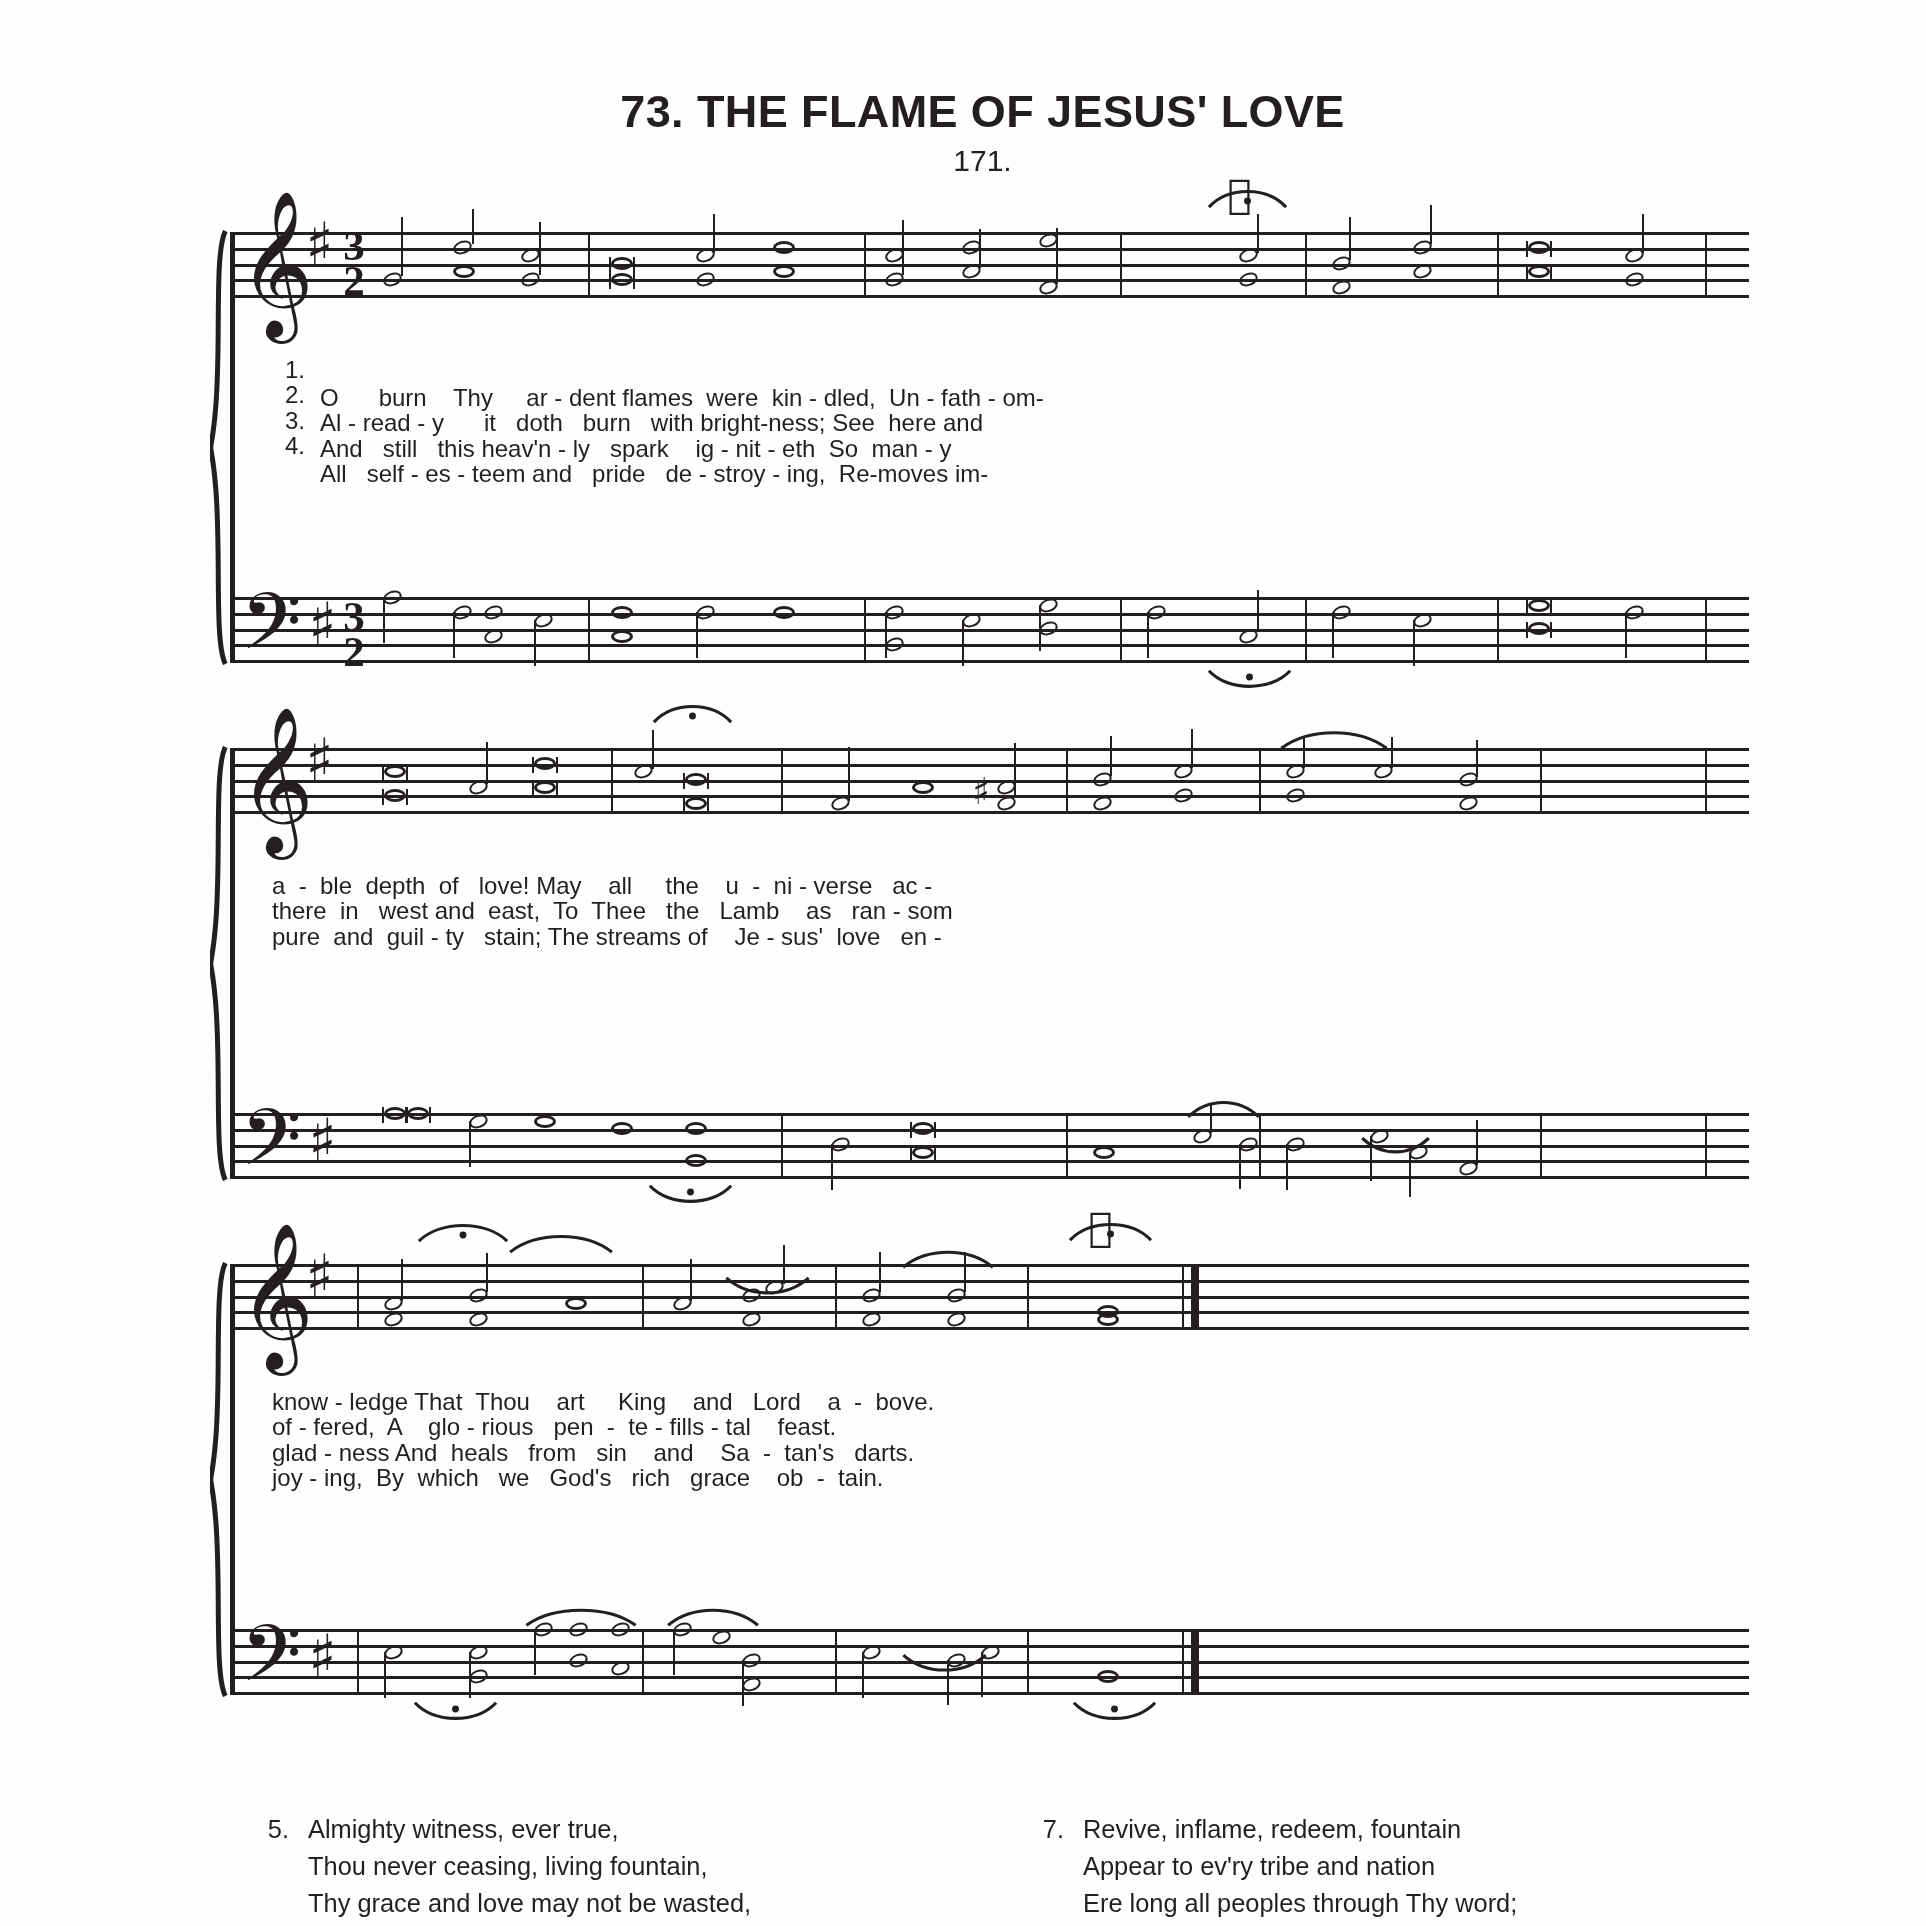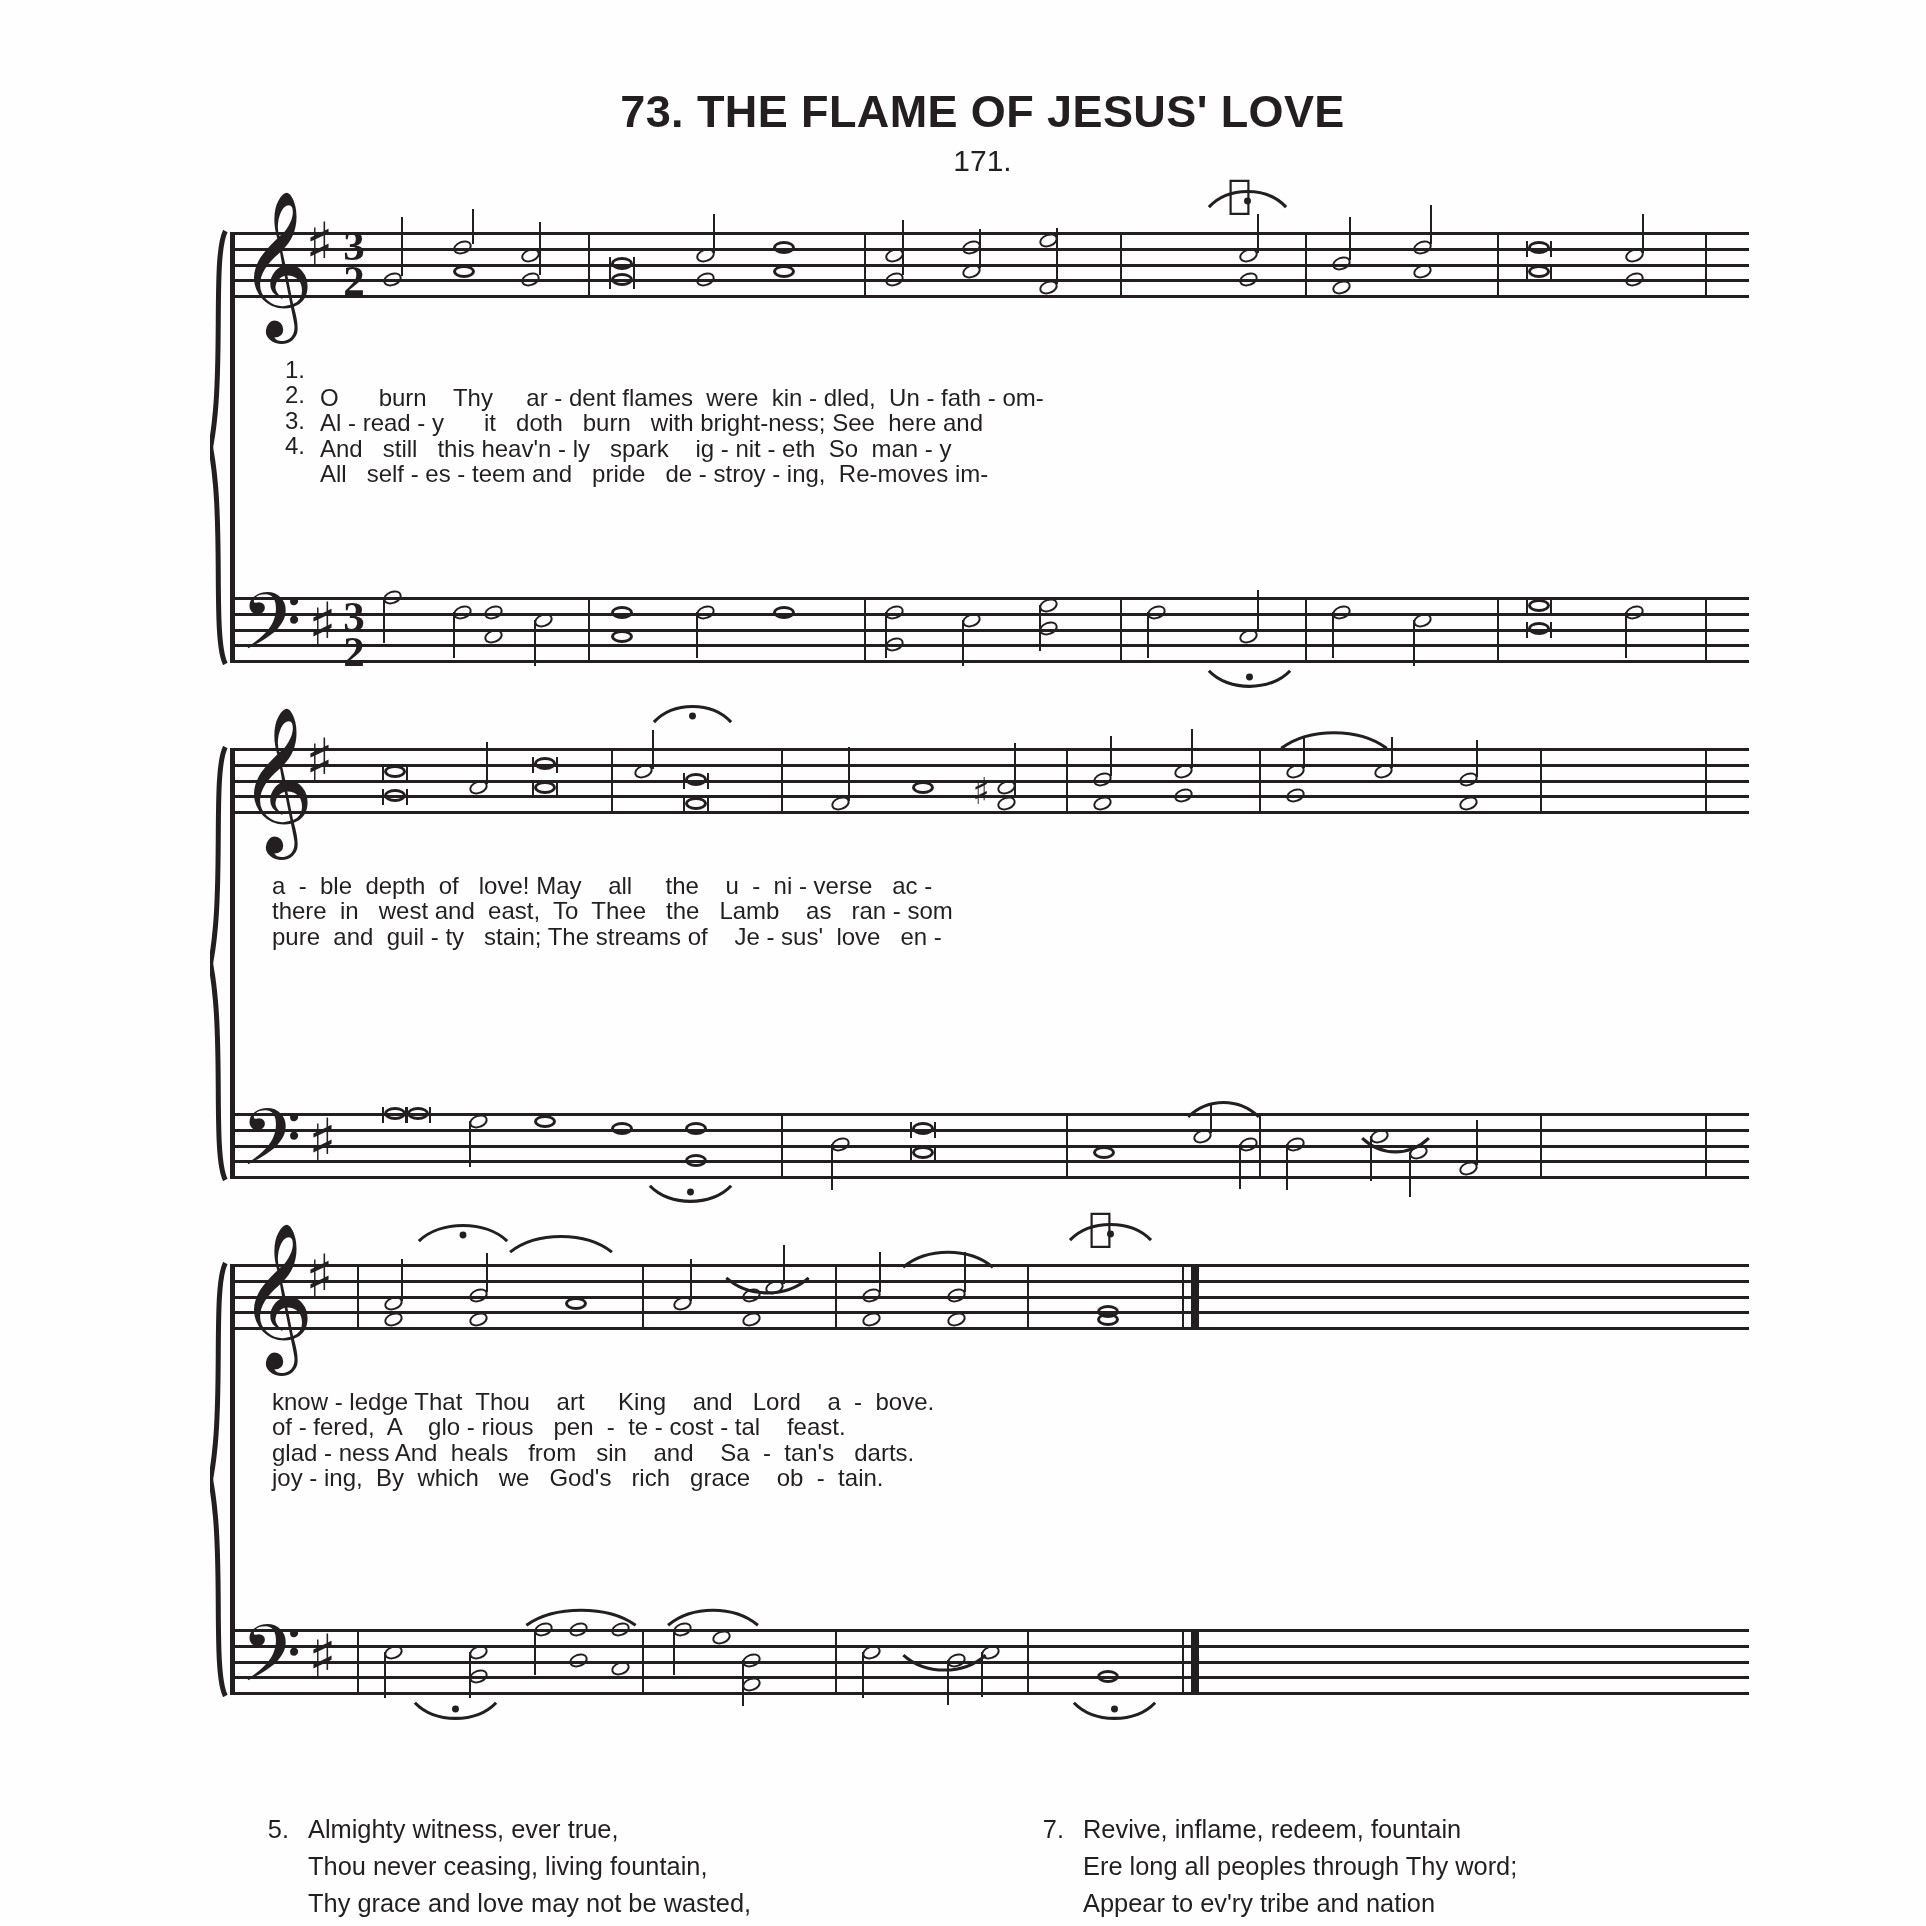--- a/index.html
+++ b/index.html
@@ -711,21 +711,21 @@
 
       <div class="endbar-thin" style="left:952px; top:0; height:66px;"></div>
       <div class="endbar-thick" style="left:961px; top:0; height:66px;"></div>
     </div>
 
     <div class="lyric-block" style="top:112px;">
       <div class="lyric-line">
         <span class="vtext cont">know - ledge That  Thou    art     King    and   Lord    a  -  bove.</span>
       </div>
       <div class="lyric-line">
-        <span class="vtext cont">of - fered,  A    glo - rious   pen  -  te - cost - tal    feast.</span>
+        <span class="vtext cont">of - fered,  A    glo - rious   pen  -  te - fills - tal    feast.</span>
       </div>
       <div class="lyric-line">
         <span class="vtext cont">glad - ness And  heals   from   sin    and    Sa  -  tan's   darts.</span>
       </div>
       <div class="lyric-line">
         <span class="vtext cont">joy - ing,  By  which   we   God's   rich   grace    ob  -  tain.</span>
       </div>
     </div>
 
     <div class="staff bass">
@@ -820,22 +820,22 @@
       </div>
 
     </div>
 
     <div class="verse-col right">
 
       <div class="verse">
         <span class="vnum2">7.</span>
         <div class="vlines">
           <div>Revive, inflame, redeem, fountain</div>
+          <div>Appear to ev'ry tribe and nation</div>
           <div>Ere long all peoples through Thy word;</div>
-          <div>Appear to ev'ry tribe and nation</div>
           <div>As Saviour, Prince of Peace, and Lord!</div>
         </div>
       </div>
 
     </div>
   </div>
 
 </div>
 
 

